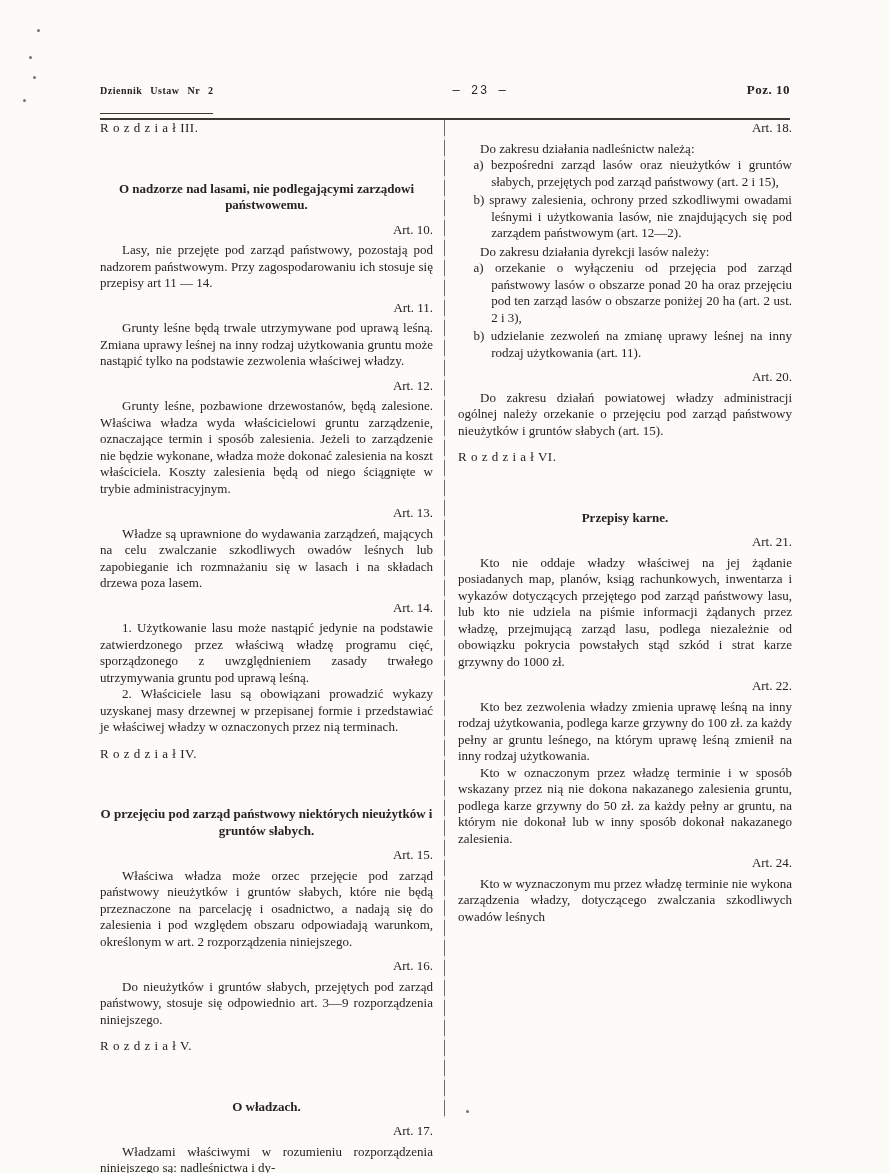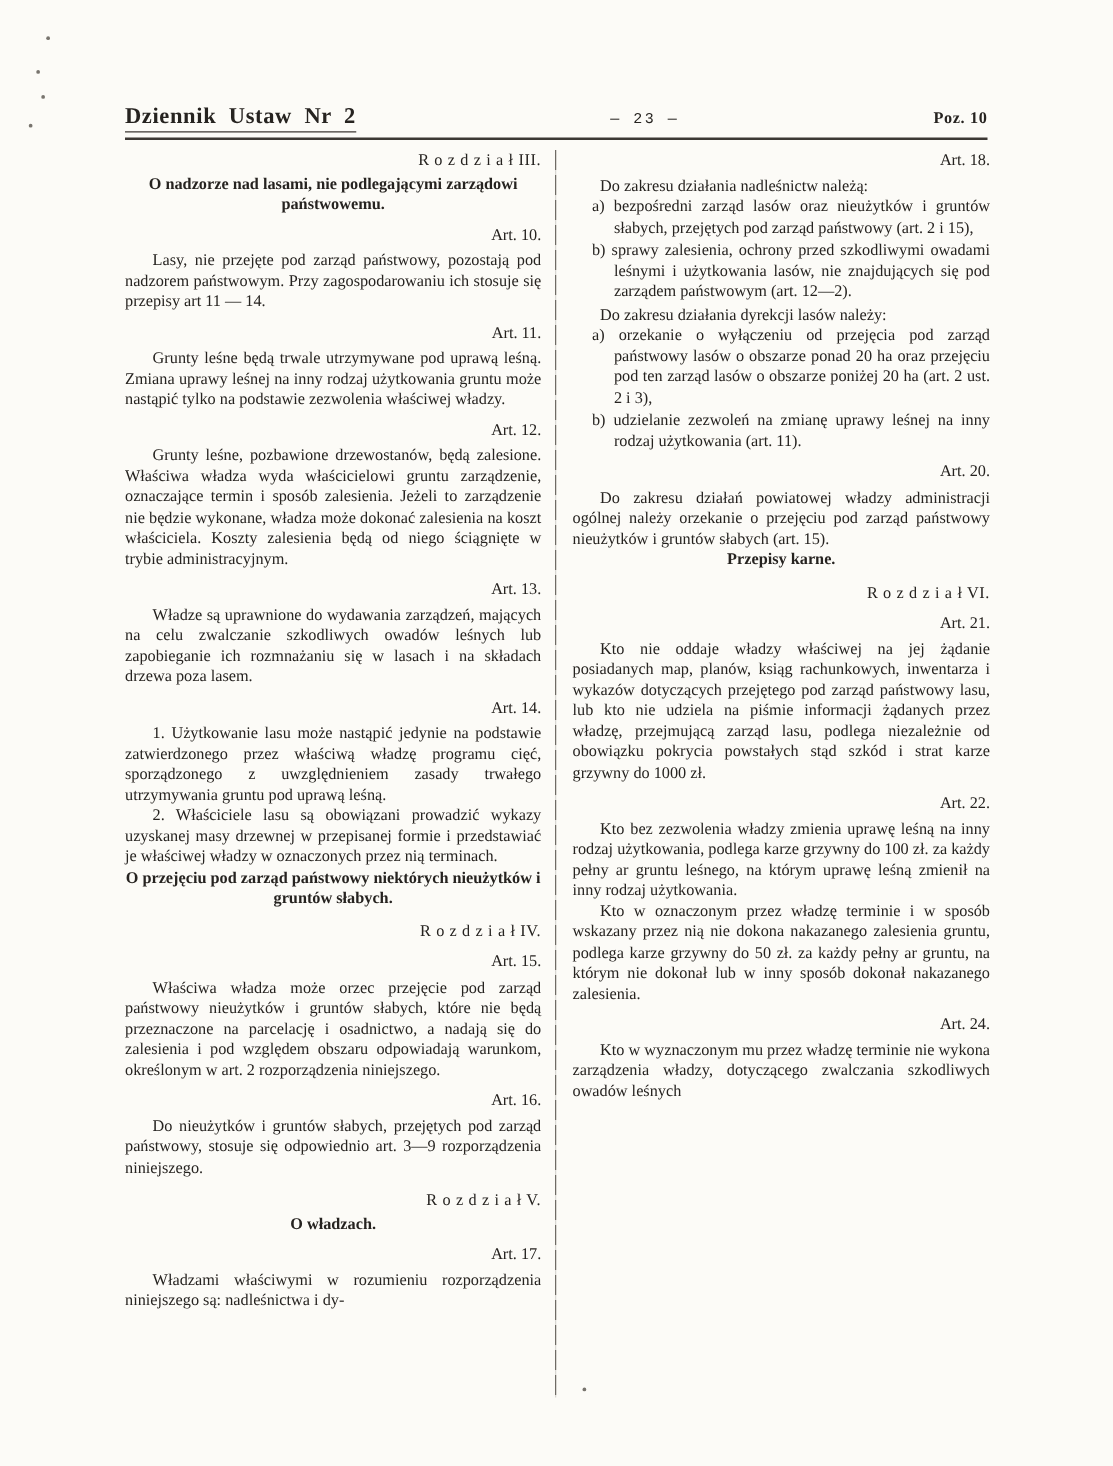--- a/index.html
+++ b/index.html
@@ -18,25 +18,25 @@
   .header {
     position: absolute;
     top: 82px; left: 100px; right: 100px;
     display: flex;
     align-items: baseline;
     border-bottom: 2px solid #3c3834;
     padding-bottom: 4px;
   }
   .header-left {
     font-weight: bold;
-    font-size: 18px;
+    font-size: 10px;
     letter-spacing: 0.5px;
     word-spacing: 5px;
     border-bottom: 1px solid #3c3834;
-    padding-bottom: 2px;
+    padding-bottom: 17px;
   }
   .header-center {
     flex: 1;
     text-align: center;
     font-size: 12px;
     letter-spacing: 2px;
     font-family: Liberation Mono, monospace;
   }
   .header-right {
     font-weight: bold;
@@ -63,30 +63,31 @@
     margin-right: 13px;
     background: repeating-linear-gradient(
       to bottom,
       #6f6b65 0px, #6f6b65 16px,
       rgba(111,107,101,0.25) 16px, rgba(111,107,101,0.25) 20px
     );
   }
   
   .block { margin: 0; }
   .chapter {
-    text-align: right;
+    text-align: left;
     margin-top: 10px;
     margin-bottom: 2px;
     letter-spacing: 0.5px;
   }
   .col .block:first-child { margin-top: 0; }
   .subtitle {
     text-align: center;
     font-weight: bold;
     margin-bottom: 4px;
+    margin-top: 44px;
   }
   .article {
     text-align: right;
     margin-top: 8px;
     margin-bottom: 4px;
   }
   .para { text-indent: 1.7em; }
   .para_cont { text-indent: 0; }
   .list {
     padding-left: 2.55em;
@@ -127,44 +128,44 @@
         <div class="block para">Lasy, nie przejęte pod zarząd państwowy, pozostają pod nadzorem państwowym. Przy zagospodarowaniu ich stosuje się przepisy art 11 — 14.</div>
         <div class="block article">Art. 11.</div>
         <div class="block para">Grunty leśne będą trwale utrzymywane pod uprawą leśną. Zmiana uprawy leśnej na inny rodzaj użytkowania gruntu może nastąpić tylko na podstawie zezwolenia właściwej władzy.</div>
         <div class="block article">Art. 12.</div>
         <div class="block para">Grunty leśne, pozbawione drzewostanów, będą zalesione. Właściwa władza wyda właścicielowi gruntu zarządzenie, oznaczające termin i sposób zalesienia. Jeżeli to zarządzenie nie będzie wykonane, władza może dokonać zalesienia na koszt właściciela. Koszty zalesienia będą od niego ściągnięte w trybie administracyjnym.</div>
         <div class="block article">Art. 13.</div>
         <div class="block para">Władze są uprawnione do wydawania zarządzeń, mających na celu zwalczanie szkodliwych owadów leśnych lub zapobieganie ich rozmnażaniu się w lasach i na składach drzewa poza lasem.</div>
         <div class="block article">Art. 14.</div>
         <div class="block para">1. Użytkowanie lasu może nastąpić jedynie na podstawie zatwierdzonego przez właściwą władzę programu cięć, sporządzonego z uwzględnieniem zasady trwałego utrzymywania gruntu pod uprawą leśną.</div>
         <div class="block para">2. Właściciele lasu są obowiązani prowadzić wykazy uzyskanej masy drzewnej w przepisanej formie i przedstawiać je właściwej władzy w oznaczonych przez nią terminach.</div>
+        <div class="block chapter">R o z d z i a ł  IV.</div>
         <div class="block subtitle">O przejęciu pod zarząd państwowy niektórych nieużytków i gruntów słabych.</div>
-        <div class="block chapter">R o z d z i a ł  IV.</div>
         <div class="block article">Art. 15.</div>
         <div class="block para">Właściwa władza może orzec przejęcie pod zarząd państwowy nieużytków i gruntów słabych, które nie będą przeznaczone na parcelację i osadnictwo, a nadają się do zalesienia i pod względem obszaru odpowiadają warunkom, określonym w art. 2 rozporządzenia niniejszego.</div>
         <div class="block article">Art. 16.</div>
         <div class="block para">Do nieużytków i gruntów słabych, przejętych pod zarząd państwowy, stosuje się odpowiednio art. 3—9 rozporządzenia niniejszego.</div>
         <div class="block chapter">R o z d z i a ł  V.</div>
         <div class="block subtitle">O władzach.</div>
         <div class="block article">Art. 17.</div>
         <div class="block para">Władzami właściwymi w rozumieniu rozporządzenia niniejszego są: nadleśnictwa i dy-</div>
       </div>
     <div class="divider"></div>
     <div class="col col-right" id="column-right">
         <div class="block article">Art. 18.</div>
         <div class="block para">Do zakresu działania nadleśnictw należą:</div>
         <div class="block list"><span>a) </span><span>bezpośredni zarząd lasów oraz nieużytków i gruntów słabych, przejętych pod zarząd państwowy (art. 2 i 15),</span></div>
         <div class="block list"><span>b) </span><span>sprawy zalesienia, ochrony przed szkodliwymi owadami leśnymi i użytkowania lasów, nie znajdujących się pod zarządem państwowym (art. 12—2).</span></div>
         <div class="block para">Do zakresu działania dyrekcji lasów należy:</div>
         <div class="block list"><span>a) </span><span>orzekanie o wyłączeniu od przejęcia pod zarząd państwowy lasów o obszarze ponad 20 ha oraz przejęciu pod ten zarząd lasów o obszarze poniżej 20 ha (art. 2 ust. 2 i 3),</span></div>
         <div class="block list"><span>b) </span><span>udzielanie zezwoleń na zmianę uprawy leśnej na inny rodzaj użytkowania (art. 11).</span></div>
         <div class="block article">Art. 20.</div>
         <div class="block para">Do zakresu działań powiatowej władzy administracji ogólnej należy orzekanie o przejęciu pod zarząd państwowy nieużytków i gruntów słabych (art. 15).</div>
+        <div class="block chapter">R o z d z i a ł  VI.</div>
         <div class="block subtitle">Przepisy karne.</div>
-        <div class="block chapter">R o z d z i a ł  VI.</div>
         <div class="block article">Art. 21.</div>
         <div class="block para">Kto nie oddaje władzy właściwej na jej żądanie posiadanych map, planów, ksiąg rachunkowych, inwentarza i wykazów dotyczących przejętego pod zarząd państwowy lasu, lub kto nie udziela na piśmie informacji żądanych przez władzę, przejmującą zarząd lasu, podlega niezależnie od obowiązku pokrycia powstałych stąd szkód i strat karze grzywny do 1000 zł.</div>
         <div class="block article">Art. 22.</div>
         <div class="block para">Kto bez zezwolenia władzy zmienia uprawę leśną na inny rodzaj użytkowania, podlega karze grzywny do 100 zł. za każdy pełny ar gruntu leśnego, na którym uprawę leśną zmienił na inny rodzaj użytkowania.</div>
         <div class="block para">Kto w oznaczonym przez władzę terminie i w sposób wskazany przez nią nie dokona nakazanego zalesienia gruntu, podlega karze grzywny do 50 zł. za każdy pełny ar gruntu, na którym nie dokonał lub w inny sposób dokonał nakazanego zalesienia.</div>
         <div class="block article">Art. 24.</div>
         <div class="block para">Kto w wyznaczonym mu przez władzę terminie nie wykona zarządzenia władzy, dotyczącego zwalczania szkodliwych owadów leśnych</div>
       </div>
   </div>
 

